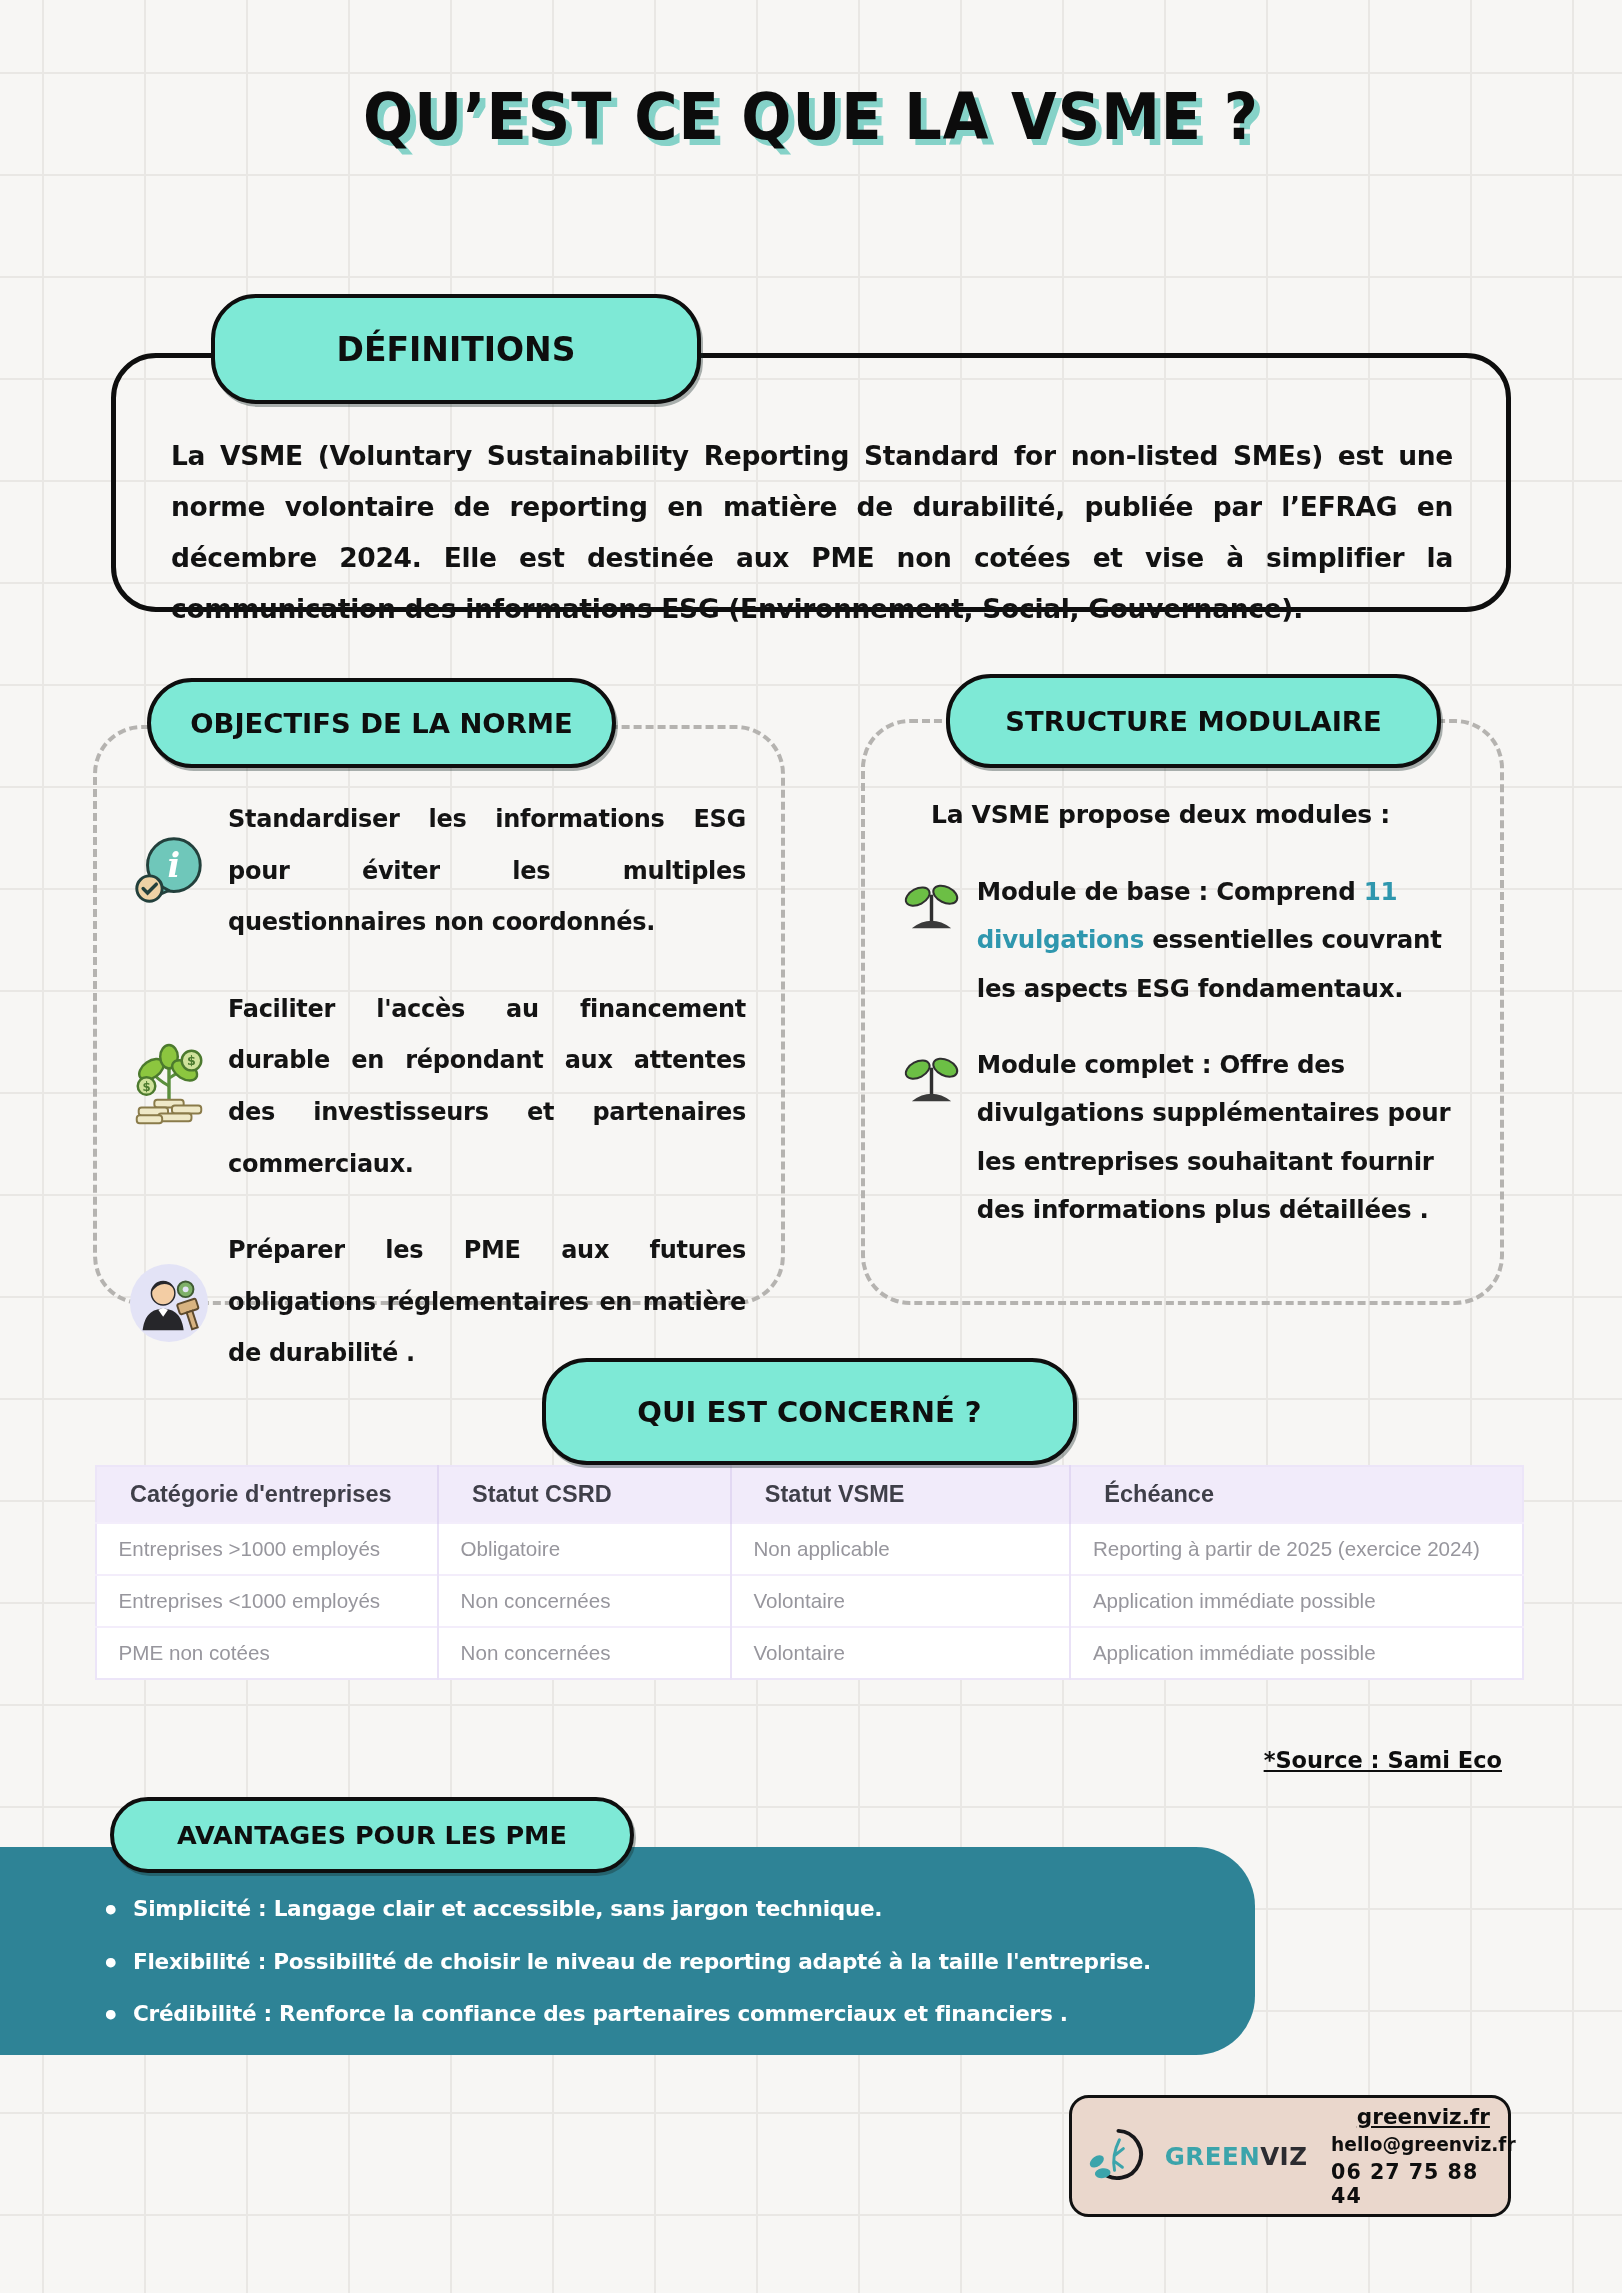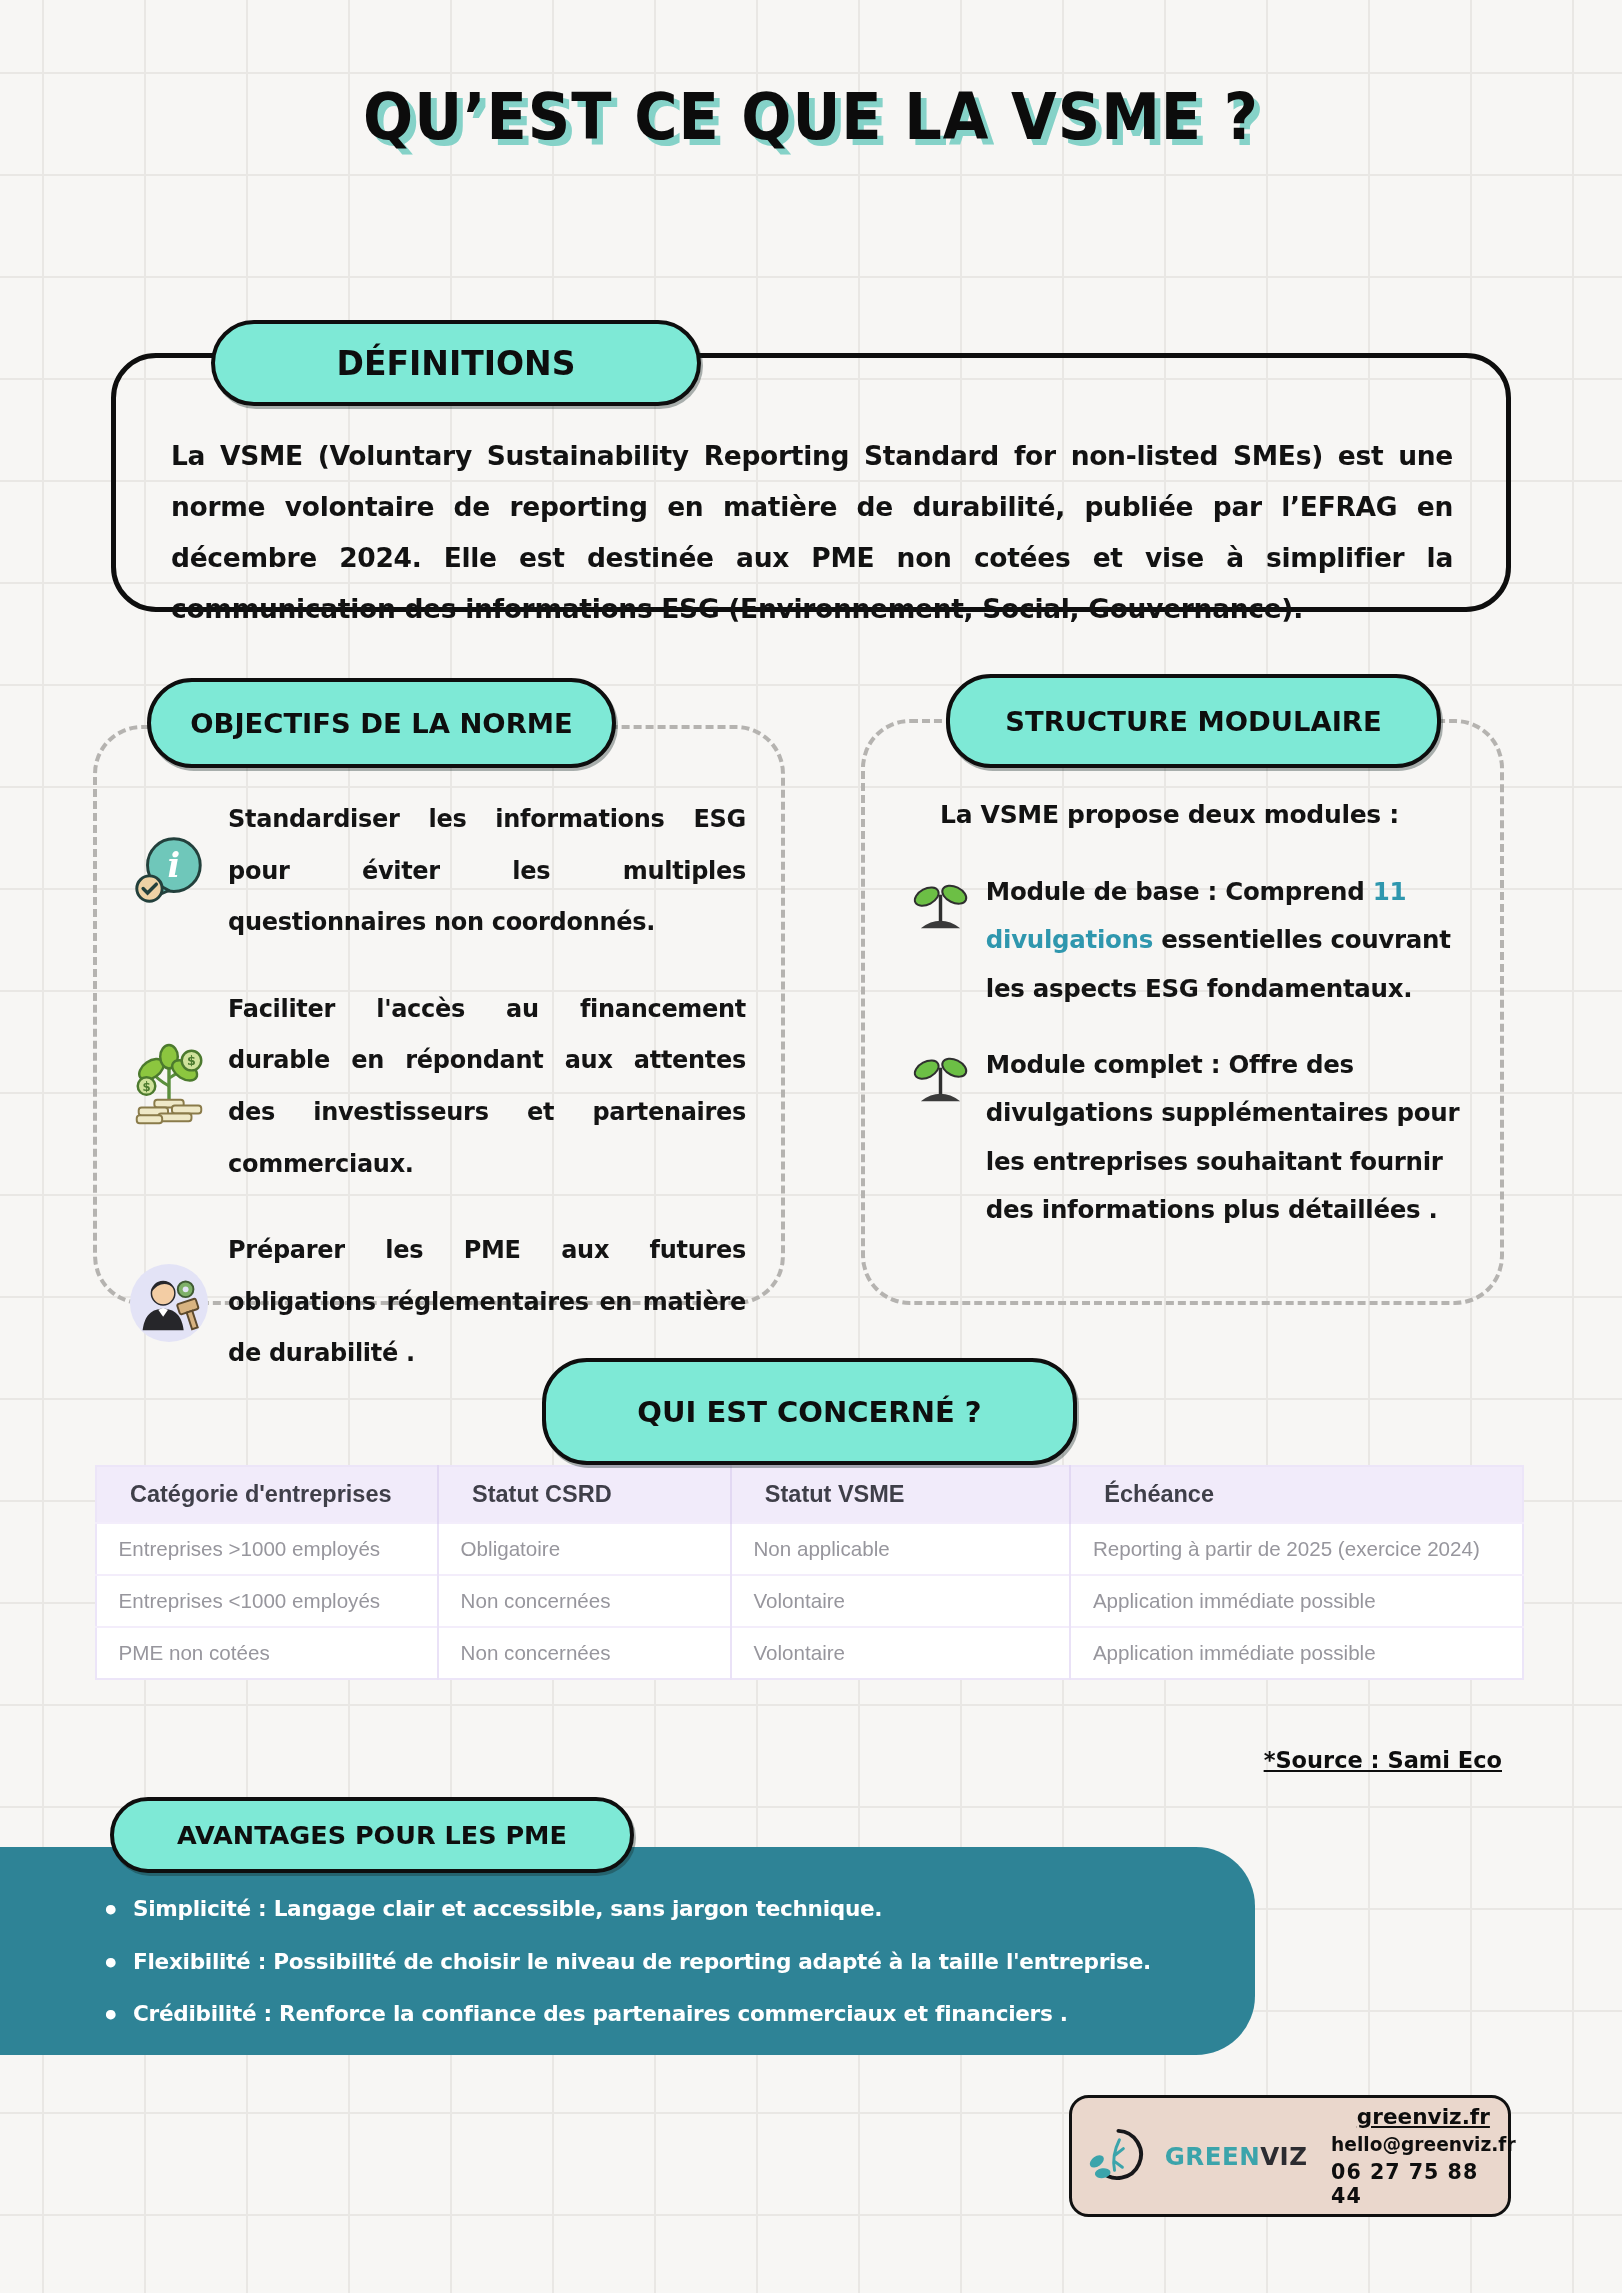--- a/index.html
+++ b/index.html
@@ -16,36 +16,36 @@
     position:absolute;top:82px;left:0;right:0;text-align:center;
     font-size:59px;font-weight:800;letter-spacing:1px;color:#0c0c0c;
     text-shadow:5.9px 5.9px 0 #85d2c8;transform:scaleY(1.08);
   }
   .pill{
     position:absolute;display:flex;align-items:center;justify-content:center;
     background:#7ee9d6;border:4.9px solid #0e0e0e;border-radius:45px;
     font-weight:800;color:#0e0e0e;z-index:3;box-shadow:2px 2.9px 0 rgba(20,40,38,.35);
     text-align:center;
   }
-  .pill-def{left:211px;top:320px;width:490px;height:86px;font-size:33px;align-items:center;}
+  .pill-def{left:211px;top:294px;width:490px;height:110px;font-size:33px;align-items:center;}
   .pill-obj{left:147px;top:678px;width:469px;height:90px;font-size:27.4px;}
   .pill-struct{left:946px;top:674px;width:495px;height:94px;font-size:27.4px;}
   .pill-qui{left:542px;top:1358px;width:535px;height:107px;font-size:29px;}
   .pill-adv{left:110px;top:1797px;width:524px;height:76px;font-size:25.5px;}
 
   .def-box{
     position:absolute;left:111px;top:353px;width:1400px;height:259px;
     border:5.9px solid #0e0e0e;border-radius:45px;z-index:2;
     padding:73px 53px 0 55px;
   }
   .def-text{font-size:26.5px;font-weight:700;line-height:1.92;text-align:justify;letter-spacing:-0.3px;}
 
   .dashed-box{position:absolute;border:4.9px dashed #b5b3b0;border-radius:49px;z-index:1;}
   .obj-box{left:93px;top:725px;width:692px;height:580px;padding:65px 35px 0 27.4px;}
-  .struct-box{left:861px;top:719px;width:643px;height:586px;padding:63px 39px 0 42px;}
+  .struct-box{left:861px;top:719px;width:643px;height:586px;padding:63px 39px 0 33px;}
 
   .obj-items{display:flex;flex-direction:column;gap:35px;}
   .obj-item{display:flex;align-items:center;gap:13.7px;}
   .obj-icon{flex:0 0 90px;display:flex;justify-content:center;align-items:center;}
   .obj-text{flex:1;font-size:24px;font-weight:700;line-height:2.15;text-align:justify;letter-spacing:-0.3px;color:#141414;}
 
   .struct-intro{font-size:25px;font-weight:700;margin:13.7px 0 39px 33px;letter-spacing:-0.3px;}
   .struct-item{display:flex;align-items:flex-start;gap:11.8px;margin-bottom:27.4px;}
   .struct-icon{flex:0 0 67px;display:flex;justify-content:center;padding-top:7.8px;}
   .struct-text{flex:1;font-size:24.5px;font-weight:700;line-height:1.98;letter-spacing:-0.3px;color:#141414;}

